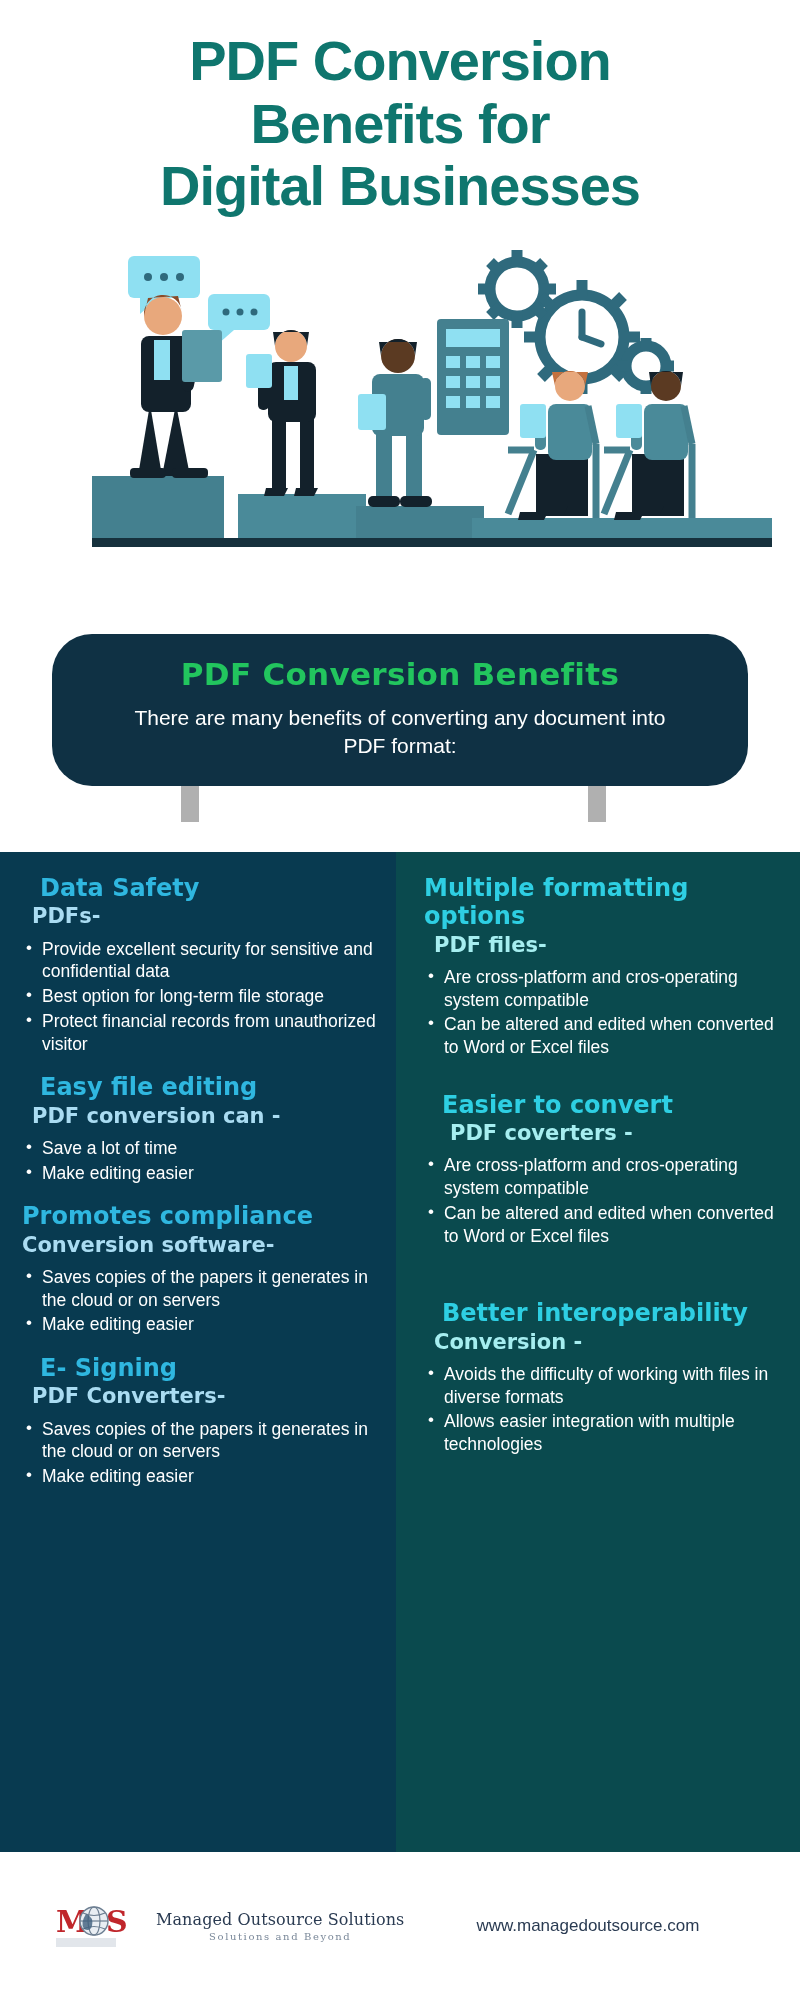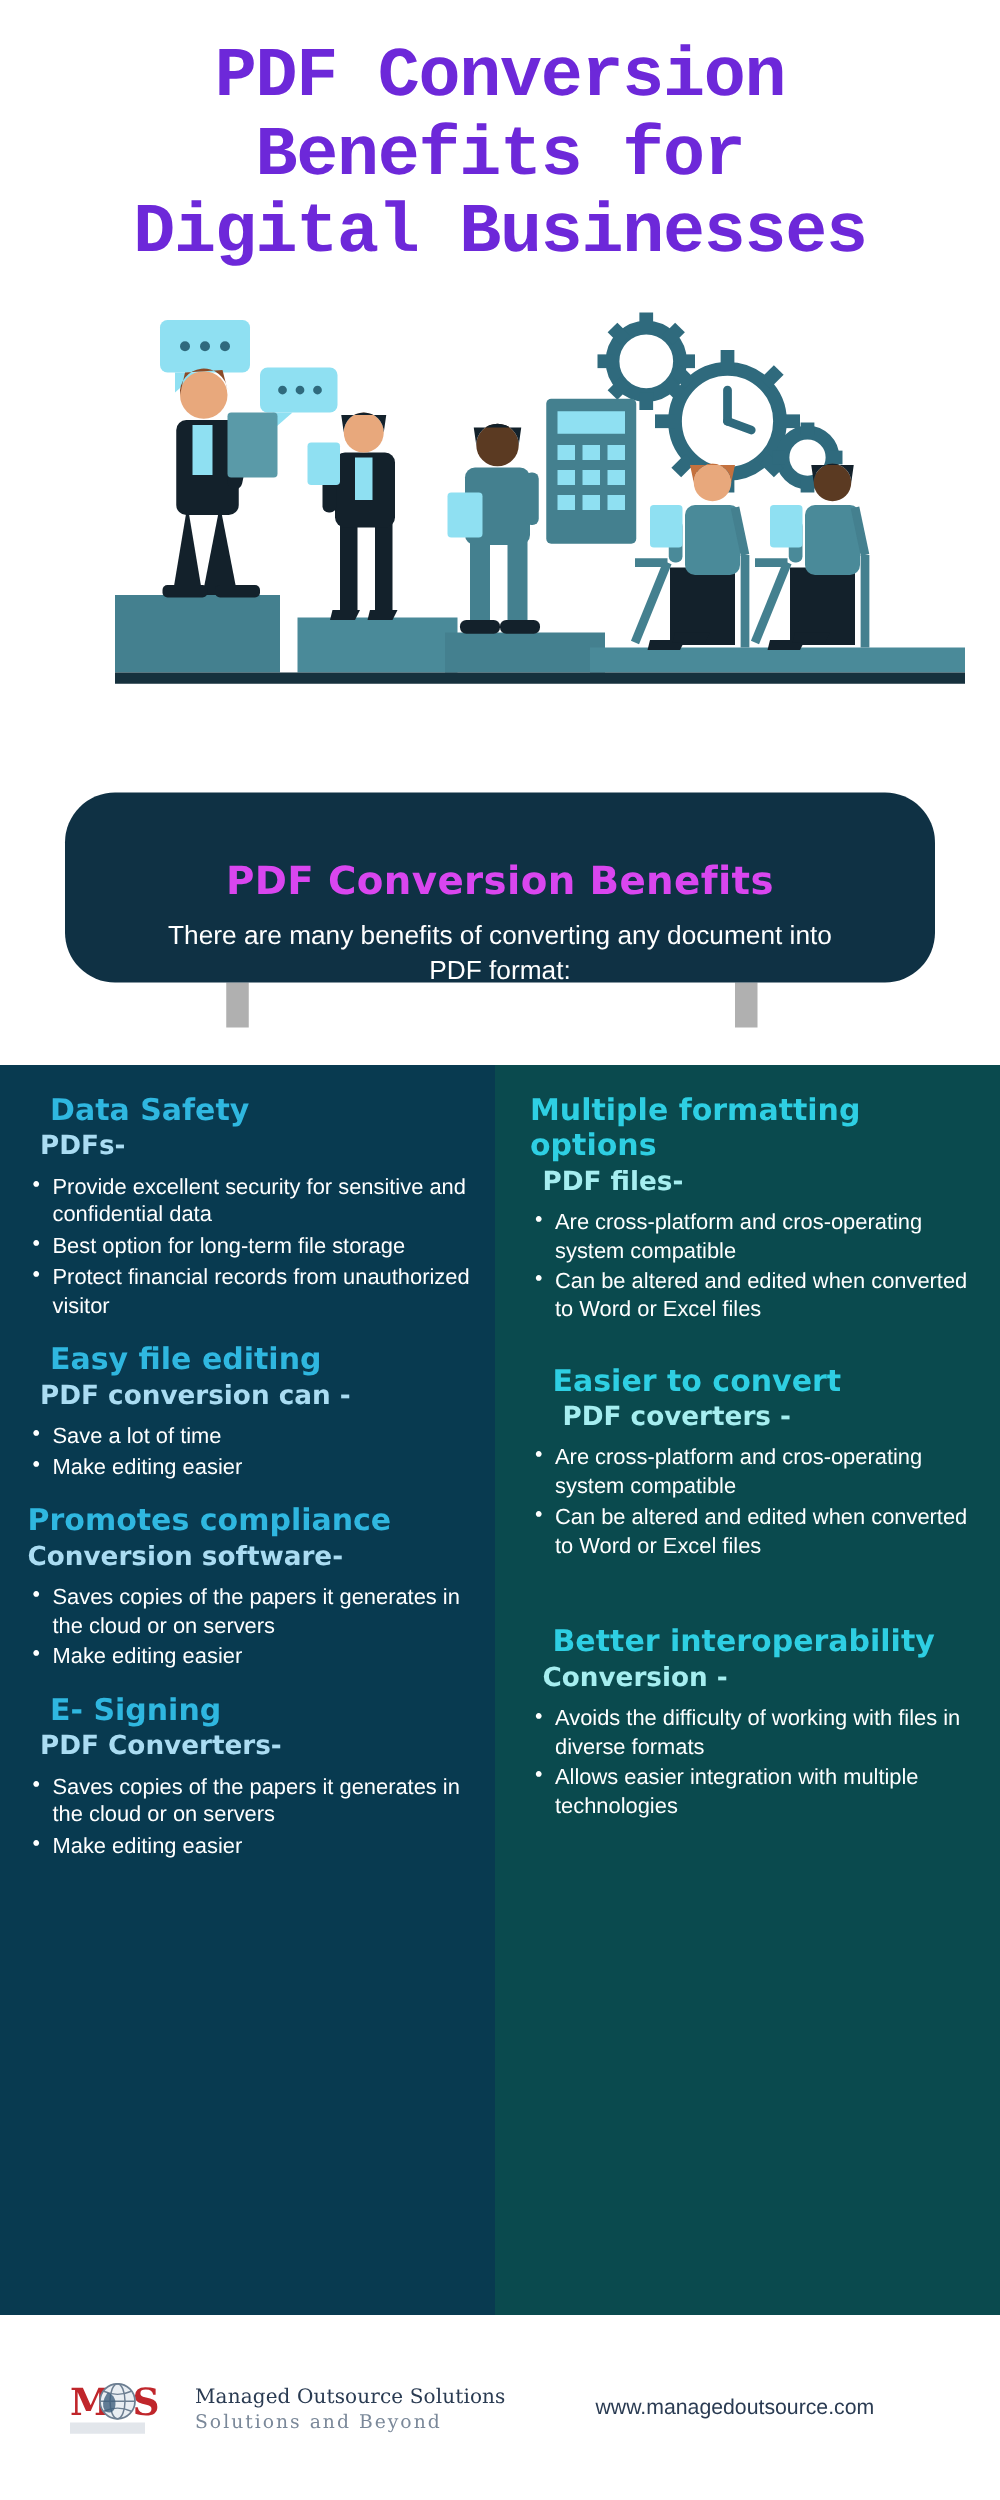--- a/index.html
+++ b/index.html
@@ -18,25 +18,25 @@
     overflow: hidden;
     margin: 0 auto;
   }
 
   
   .header {
     padding: 30px 40px 0 40px;
     text-align: center;
   }
   .header h1 {
-    font-family: Liberation Mono, monospace;
+    font-family: Liberation Sans, sans-serif;
     font-weight: bold;
     font-size: 56px;
     line-height: 1.12;
-    color: #6d28d9;
+    color: #0f766e;
     letter-spacing: -1px;
   }
 
   
   .illustration {
     position: relative;
     width: 800px;
     height: 340px;
     margin-top: 26px;
     background: #ffffff;
@@ -59,23 +59,22 @@
     height: 152px;
     background: #0f3144;
     border-radius: 40px;
     text-align: center;
     padding-top: 22px;
   }
   .banner-title {
     font-family: "DejaVu Sans", sans-serif;
     font-weight: bold;
     font-size: 31px;
-    color: #d946ef;
+    color: #22c55e;
     letter-spacing: 0.3px;
-    margin-top: 31px;
   }
   .banner-sub {
     margin-top: 12px;
     font-size: 21px;
     line-height: 1.32;
     color: #ffffff;
     padding: 0 70px;
   }
 
   
@@ -180,23 +179,24 @@
   .logo-mark { position: relative; width: 74px; height: 52px; }
   .brand-text { margin-left: 26px; }
   .brand-name {
     font-family: "DejaVu Serif", serif;
     font-size: 16px;
     color: #2a3b52;
     letter-spacing: 0.1px;
   }
   .brand-tag {
     font-family: "DejaVu Serif", serif;
-    font-size: 15px;
+    font-size: 10px;
     color: #7a8899;
     letter-spacing: 1.6px;
+    text-align: center;
     margin-top: 2px;
   }
   .site-url {
     margin-left: 72px;
     font-size: 17px;
     color: #2a3b52;
   }
 </style>
 </head>
 <body>

